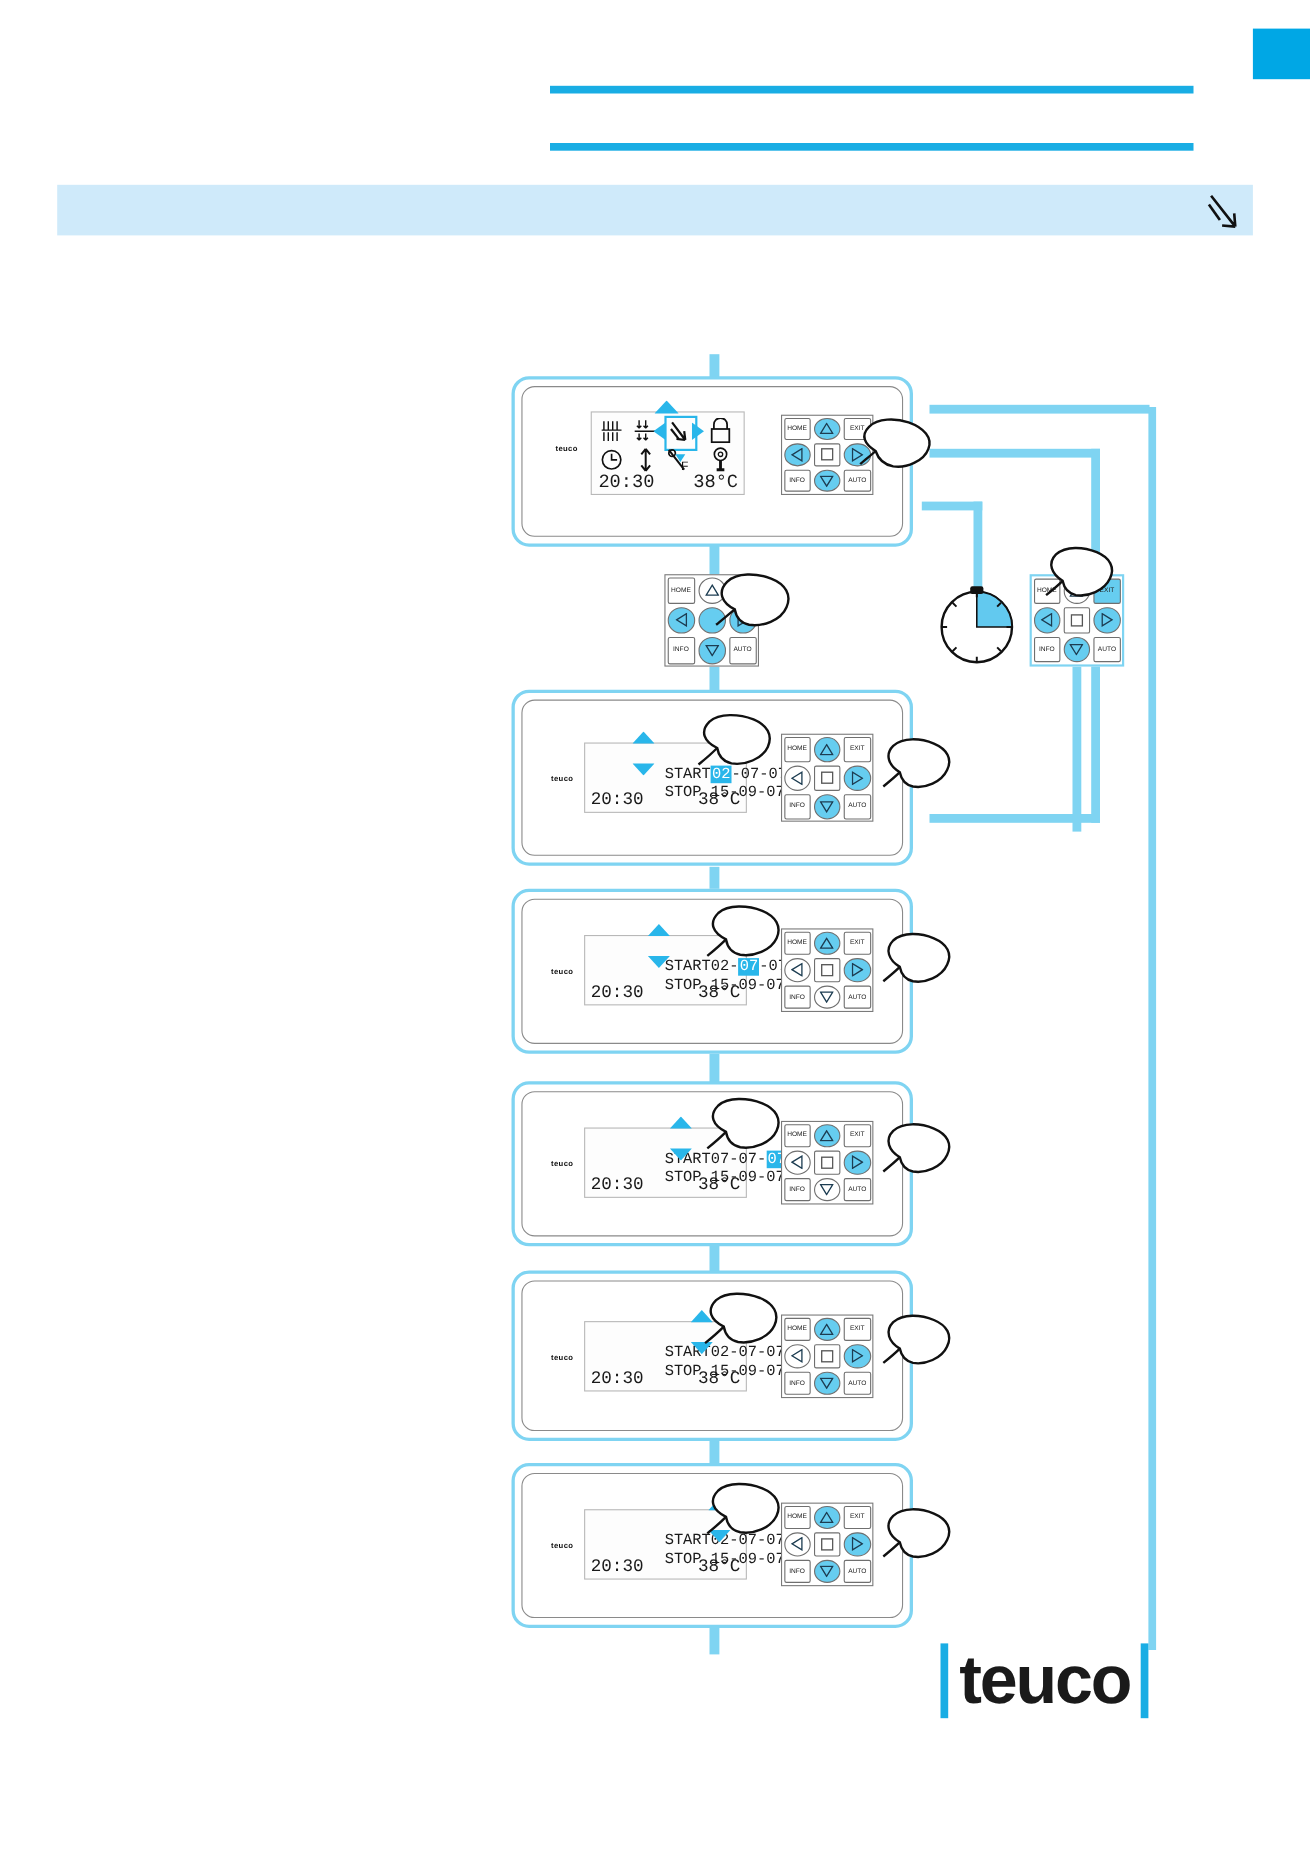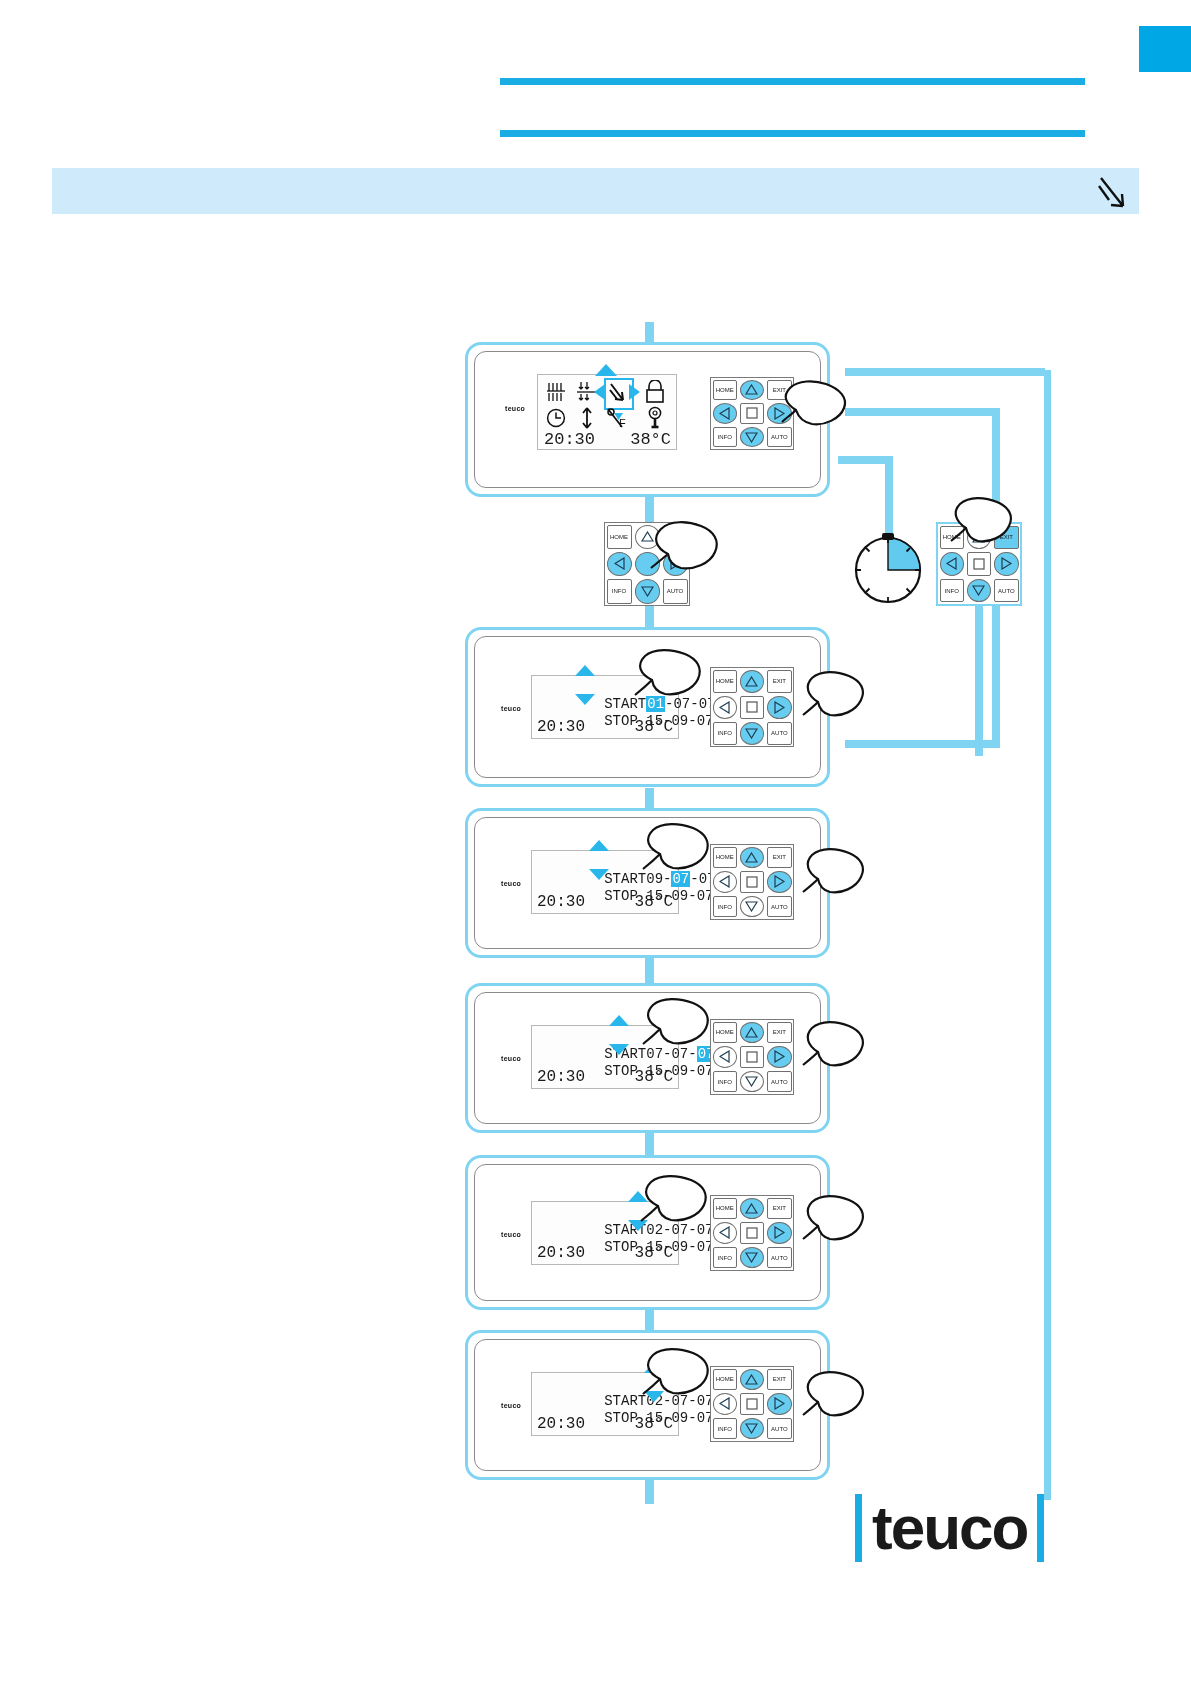--- a/index.html
+++ b/index.html
@@ -287,21 +287,21 @@
 </div>
 <svg class="hand abs" style="left:948px;top:494px;" width="66" height="56" viewBox="0 0 66 56">
   <path d="M18 34 C8 28 4 18 12 10 C21 2 37 3 49 8 C61 13 66 22 61 32 C56 43 41 49 30 47 C21 45 19 39 18 34 Z" fill="#fff" stroke="#111" stroke-width="2.2"></path>
   <path d="M18 34 C14 38 8 43 3 47" fill="none" stroke="#111" stroke-width="2.2"></path>
 </svg>
 
 <div class="console" style="left:465px;top:627px;width:365px;height:160px;">
   <div class="console-inner">
     <div class="lcd" style="left:56px;top:38px;width:148px;height:64px;">
       <div class="lcd-text" style="left:5px;top:4px;font-size:14px;">
-        <span>START</span><span class="hl">01</span><span>-07-07</span> <span>20:30</span>
+        <span>START</span><span class="hl">02</span><span>-07-07</span> <span>20:30</span>
       </div>
       <div class="lcd-text" style="left:5px;top:21px;font-size:14px;">
         <span>STOP</span> <span>15-09-07</span> <span>20:30</span>
       </div>
       <span class="lcd-text" style="left:5px;top:42px;font-size:16px;">20:30</span>
       <span class="lcd-text" style="right:5px;top:42px;font-size:16px;">38°C</span>
       <svg class="abs" style="left:43px;top:-11px;" width="20" height="12" viewBox="0 0 20 12">
           <path d="M10 0 L20 11 L0 11 Z" fill="#29b6ea"></path>
         </svg>
       <svg class="abs" style="left:43px;top:17px;" width="20" height="12" viewBox="0 0 20 12">
@@ -349,21 +349,21 @@
 </svg>
 <svg class="hand abs" style="left:800px;top:668px;" width="66" height="56" viewBox="0 0 66 56">
   <path d="M18 34 C8 28 4 18 12 10 C21 2 37 3 49 8 C61 13 66 22 61 32 C56 43 41 49 30 47 C21 45 19 39 18 34 Z" fill="#fff" stroke="#111" stroke-width="2.2"></path>
   <path d="M18 34 C14 38 8 43 3 47" fill="none" stroke="#111" stroke-width="2.2"></path>
 </svg>
 
 <div class="console" style="left:465px;top:808px;width:365px;height:150px;">
   <div class="console-inner">
     <div class="lcd" style="left:56px;top:32px;width:148px;height:64px;">
       <div class="lcd-text" style="left:5px;top:4px;font-size:14px;">
-        <span>START</span><span>09-</span><span class="hl">07</span><span>-07</span> <span>20:30</span>
+        <span>START</span><span>02-</span><span class="hl">07</span><span>-07</span> <span>20:30</span>
       </div>
       <div class="lcd-text" style="left:5px;top:21px;font-size:14px;">
         <span>STOP</span> <span>15-09-07</span> <span>20:30</span>
       </div>
       <span class="lcd-text" style="left:5px;top:42px;font-size:16px;">20:30</span>
       <span class="lcd-text" style="right:5px;top:42px;font-size:16px;">38°C</span>
       <svg class="abs" style="left:57px;top:-11px;" width="20" height="12" viewBox="0 0 20 12">
           <path d="M10 0 L20 11 L0 11 Z" fill="#29b6ea"></path>
         </svg>
       <svg class="abs" style="left:57px;top:17px;" width="20" height="12" viewBox="0 0 20 12">

